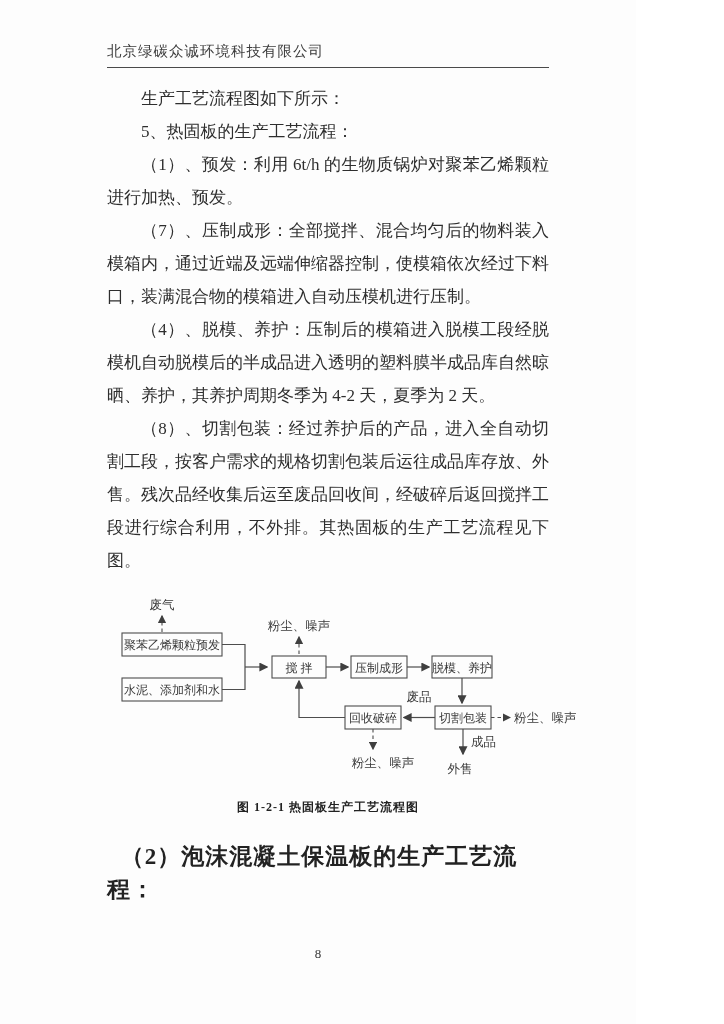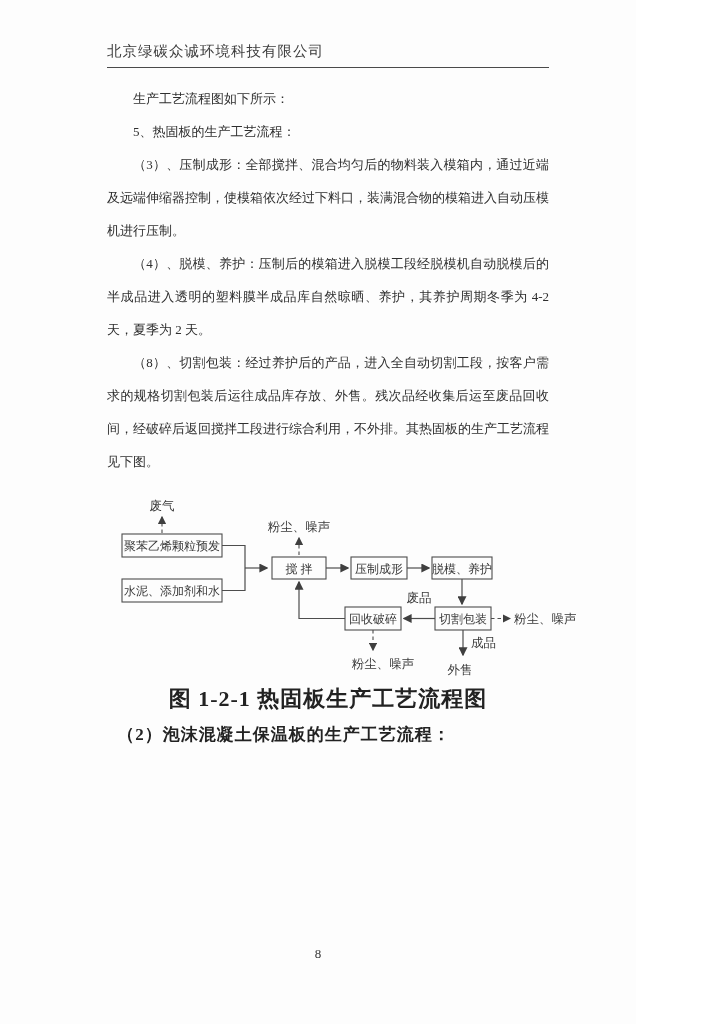--- a/index.html
+++ b/index.html
@@ -21,48 +21,48 @@
     display: flex; justify-content: space-between; align-items: flex-end;
     font-size: 14.5px; color: #3b3b3b;
     letter-spacing: 1px;
     padding-bottom: 6px;
     border-bottom: 1.6px solid #4a4a4a;
   }
   .doc-header .archive { letter-spacing: 0.3px; }
   
   .doc-body { margin-top: 14px; }
   .para {
-    font-size: 13px;
+    font-size: 17px;
     line-height: 33px;
     text-align: justify;
     text-indent: 2em;
     color: #2e2e2e;
   }
   
-  .flow-figure { margin: 6px 0 0 -12px; width: 566px; }
+  .flow-figure { margin: 6px 0 16px -12px; width: 566px; }
   .flow-figure svg { display: block; }
   .flow-figure text {
     font-family: "Liberation Serif", "DejaVu Serif", serif;
     fill: #383838;
   }
   .node-rect { fill: none; stroke: #4d4d4d; stroke-width: 1.1; }
   .conn { stroke: #4d4d4d; stroke-width: 1.2; fill: none; }
   .conn-dash { stroke: #4d4d4d; stroke-width: 1.1; fill: none; stroke-dasharray: 3.5,3; }
   .node-label { font-size: 12px; }
   .side-label { font-size: 12.5px; }
   
   .figure-caption {
     margin-top: 0;
     text-align: center;
-    font-size: 22px; font-weight: bold; color: #222;
+    font-size: 12px; font-weight: bold; color: #222;
     letter-spacing: 1px;
   }
   .section-heading {
-    margin-top: 4px;
-    font-size: 17px; font-weight: bold; color: #222;
+    margin-top: 24px;
+    font-size: 23px; font-weight: bold; color: #222;
     text-indent: 0.6em;
     letter-spacing: 1px;
     line-height: 33px;
   }
   
   .page-footer {
     position: absolute;
     bottom: 62px; left: 0; right: 0;
     text-align: center;
     font-size: 13px; color: #333;
@@ -73,21 +73,22 @@
 
 <div class="page">
 
   <header class="doc-header">
     <span class="company">北京绿碳众诚环境科技有限公司</span>
   </header>
 
   <main class="doc-body">
     <p class="para">生产工艺流程图如下所示：</p>
     <p class="para">5、热固板的生产工艺流程：</p>
-    <p class="para">（3）、压制成形：全部搅拌、混合均匀后的物料装入模箱内，通过近端及远端伸缩器控制，使模箱依次经过下料口，装满混合物的模箱进入自动压模机进行压制。</p>
+    <p class="para">（1）、预发：利用 6t/h 的生物质锅炉对聚苯乙烯颗粒进行加热、预发。</p>
+    <p class="para">（7）、压制成形：全部搅拌、混合均匀后的物料装入模箱内，通过近端及远端伸缩器控制，使模箱依次经过下料口，装满混合物的模箱进入自动压模机进行压制。</p>
     <p class="para">（4）、脱模、养护：压制后的模箱进入脱模工段经脱模机自动脱模后的半成品进入透明的塑料膜半成品库自然晾晒、养护，其养护周期冬季为 4-2 天，夏季为 2 天。</p>
     <p class="para">（8）、切割包装：经过养护后的产品，进入全自动切割工段，按客户需求的规格切割包装后运往成品库存放、外售。残次品经收集后运至废品回收间，经破碎后返回搅拌工段进行综合利用，不外排。其热固板的生产工艺流程见下图。</p>
 
     <figure class="flow-figure">
       <svg width="566" height="200" viewBox="0 0 566 200">
         <defs>
           <marker id="arrow" viewBox="0 0 10 10" refX="8.5" refY="5" markerWidth="7.5" markerHeight="7.5" orient="auto-start-reverse">
             <path d="M0,0 L10,5 L0,10 z" fill="#3f3f3f"></path>
           </marker>
         </defs>

